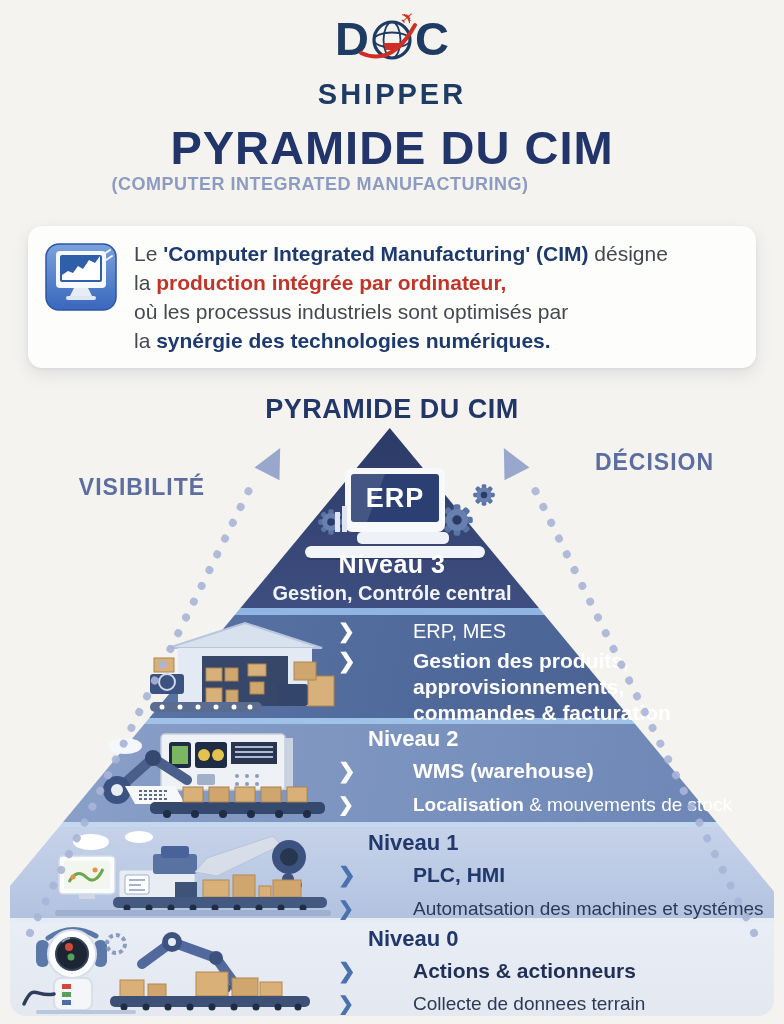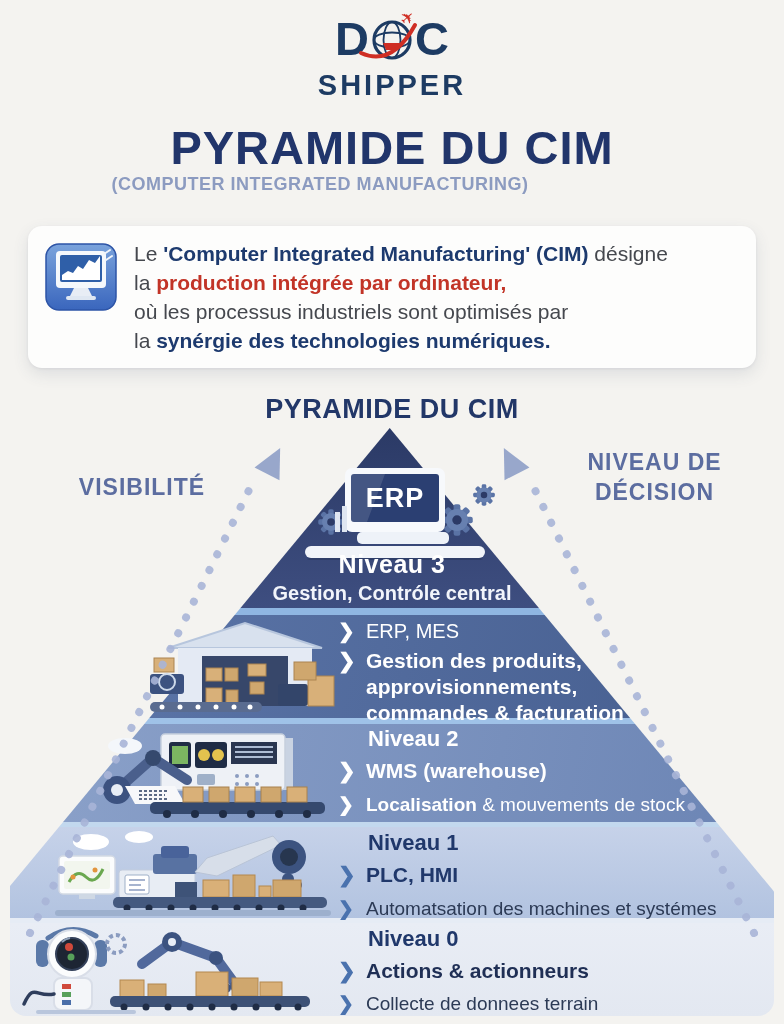--- a/index.html
+++ b/index.html
@@ -11,21 +11,21 @@
     overflow:hidden;
     color:#2b2f38;
   }
   .abs { position:absolute; }
 
   
   .logo { top:14px; left:0; width:784px; text-align:center; }
   .logo-doc { display:flex; justify-content:center; align-items:center; height:50px; position:relative; }
   .logo-letter { font-size:47px; font-weight:800; color:#1d3b63; line-height:48px; }
   .logo-globe { width:44px; height:44px; margin:0 1px; overflow:visible; }
-  .logo-shipper { font-size:29px; font-weight:800; color:#1d3b63; letter-spacing:3px; margin-top:5px; }
+  .logo-shipper { font-size:29px; font-weight:800; color:#1d3b63; letter-spacing:3px; margin-top:14px; }
 
   
   .main-title { top:120px; left:0; width:784px; text-align:center;
     font-size:47px; font-weight:800; color:#21356b; letter-spacing:1px; }
   .main-subtitle { top:174px; left:0; width:640px; text-align:center;
     font-size:18px; font-weight:700; color:#8c9bc0; letter-spacing:.5px; }
 
   
   .intro-card { left:28px; top:226px; width:728px; height:142px;
     background:#fdfdfc; border-radius:14px;
@@ -68,21 +68,21 @@
     font-size:20px; font-weight:600; color:#f2f5fb; }
 
   .tier-text { position:absolute; left:328px; }
   .tier-head { font-size:22px; font-weight:800; margin-left:30px; margin-bottom:6px; }
   .tier-head.light { color:#fff; }
   .tier-head.dark  { color:#20386b; }
   .brow { display:flex; align-items:flex-start; }
   .chev { width:28px; flex:0 0 28px; font-weight:800; line-height:inherit; }
   .chev.w { color:#fff; }
   .chev.b { color:#4a72ae; }
-  .btxt { white-space:pre-line; }
+  .btxt { white-space:pre-line;margin-left:47px; }
 
   .t2-text { top:190px; color:#fff; }
   .t2-r1 { font-size:20px; font-weight:500; line-height:26px; margin-bottom:4px; }
   .t2-r2 { font-size:21px; font-weight:700; line-height:26px; }
   .t3-text { top:298px; color:#fff; }
   .t3-r1 { font-size:21px; font-weight:700; line-height:26px; margin-bottom:9px; }
   .t3-r2 { font-size:19px; font-weight:400; line-height:24px; }
   .t4-text { top:402px; color:#20386b; }
   .t4-r1 { font-size:21px; font-weight:700; line-height:26px; margin-bottom:9px; color:#1f3althougha; }
   .t4-r2 { font-size:19px; font-weight:400; line-height:24px; color:#2c3a55; }
@@ -134,21 +134,20 @@
     <div><span>Le </span><span class="b-navy">'Computer Integrated Manufacturing' (CIM)</span><span> désigne</span></div>
     <div><span>la </span><span class="b-red">production intégrée par ordinateur,</span></div>
     <div><span>où les processus industriels sont optimisés par</span></div>
     <div><span>la </span><span class="b-navy">synérgie des technologies numériques.</span></div>
   </div>
 </div>
 
 <div class="abs pyr-title">PYRAMIDE DU CIM</div>
 <div class="abs label-left">VISIBILITÉ</div>
 <div class="abs label-right">
-  <div>NIVEAU DE</div>
   <div>DÉCISION</div>
 </div>
 
 <svg class="abs arrows" viewBox="0 0 784 1024">
   <line x1="30" y1="933" x2="252" y2="484" stroke="#a9b5d8" stroke-width="8" stroke-dasharray="0.1 17.5" stroke-linecap="round" opacity="0.9"></line>
   <polygon points="0,-18 14,11 -14,11" transform="translate(272,464) rotate(27)" fill="#98a7cb"></polygon>
   <line x1="754" y1="933" x2="532" y2="484" stroke="#a9b5d8" stroke-width="8" stroke-dasharray="0.1 17.5" stroke-linecap="round" opacity="0.9"></line>
   <polygon points="0,-18 14,11 -14,11" transform="translate(512,464) rotate(-27)" fill="#98a7cb"></polygon>
 </svg>
 

